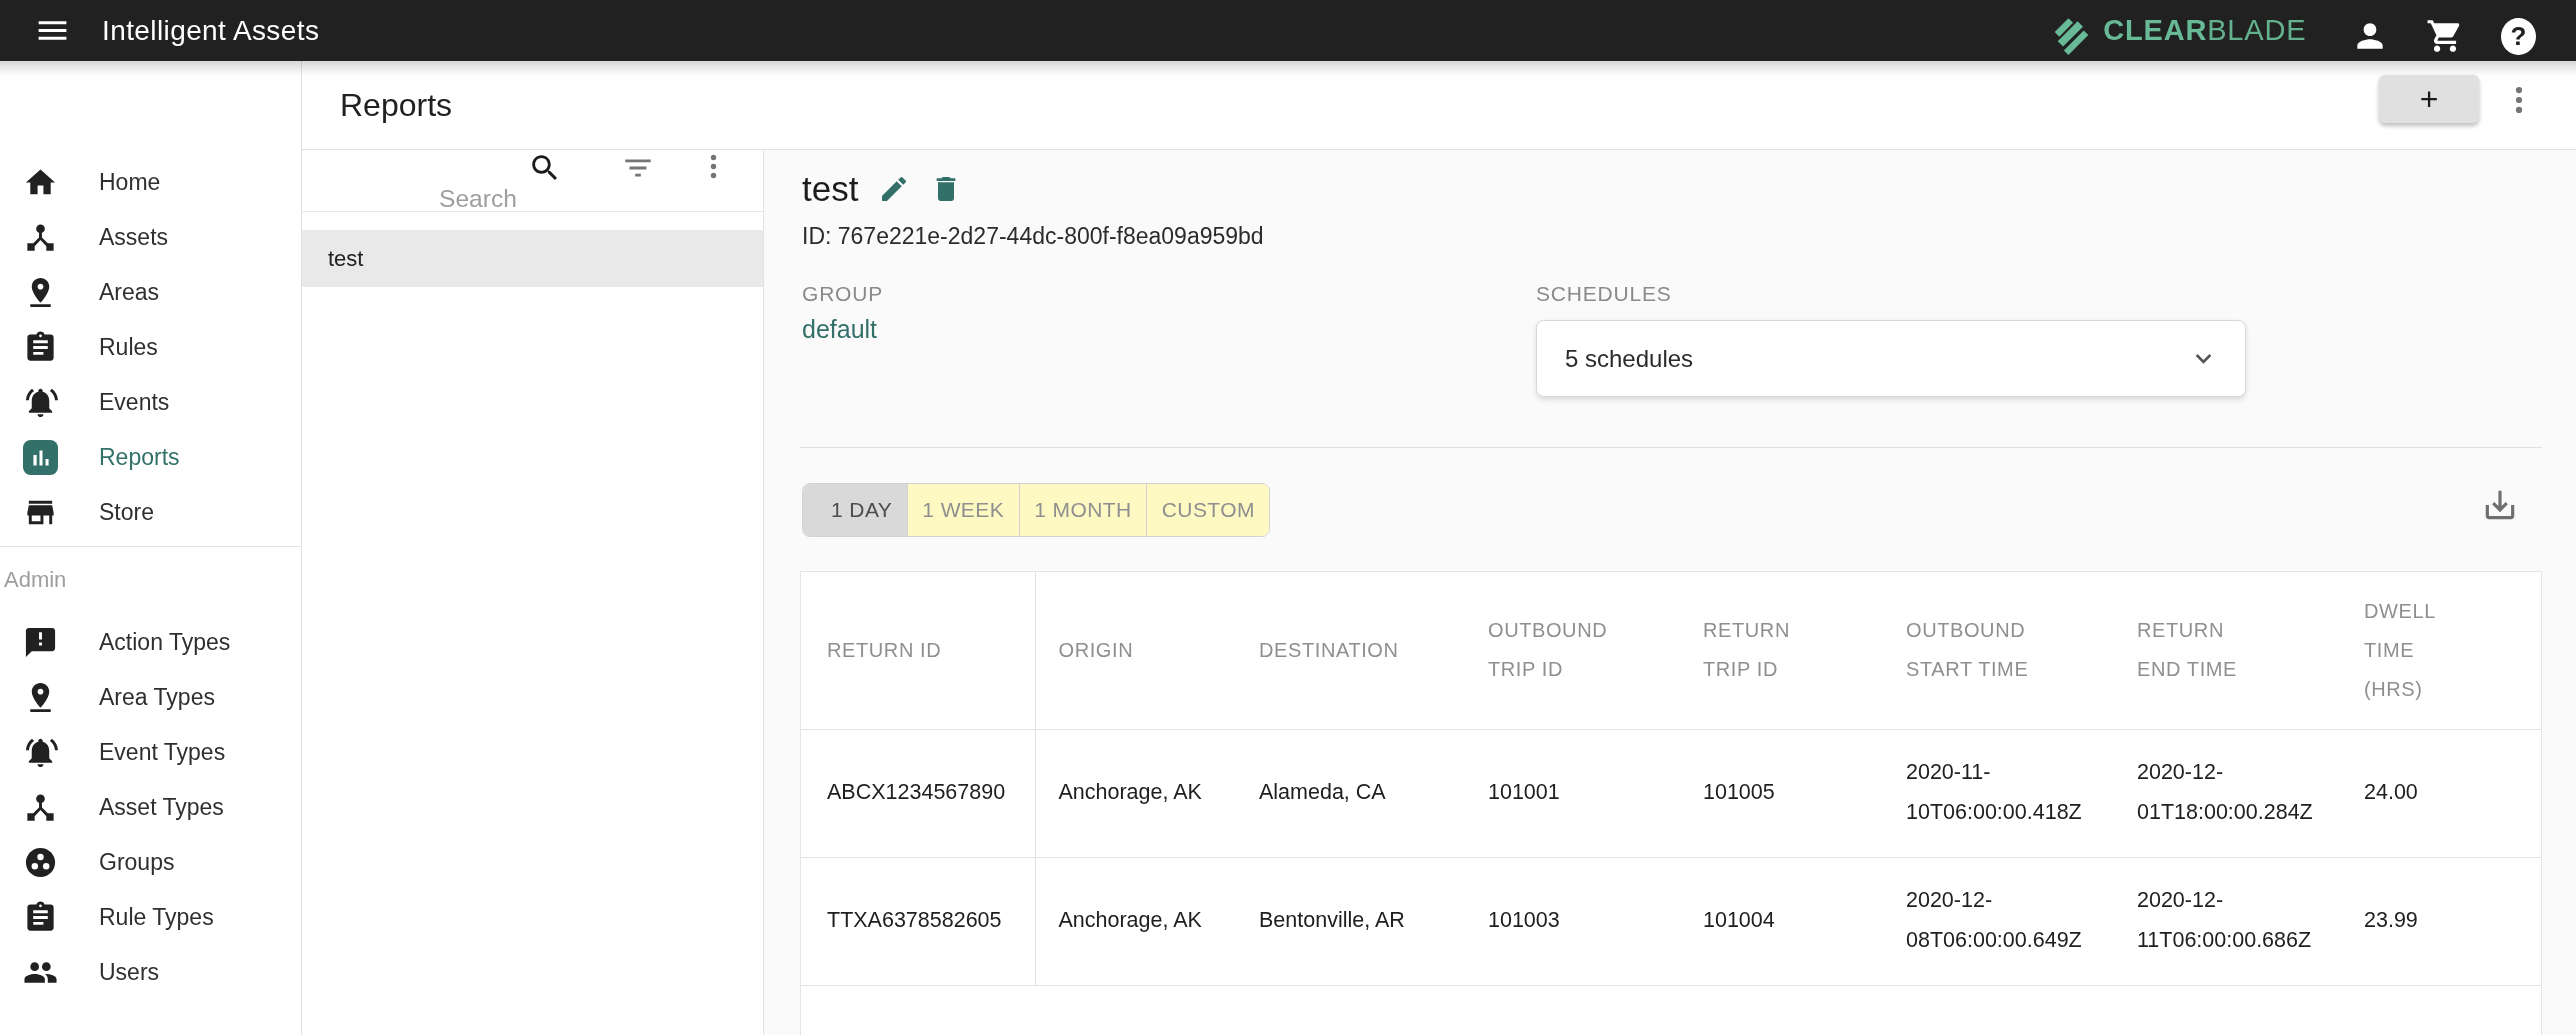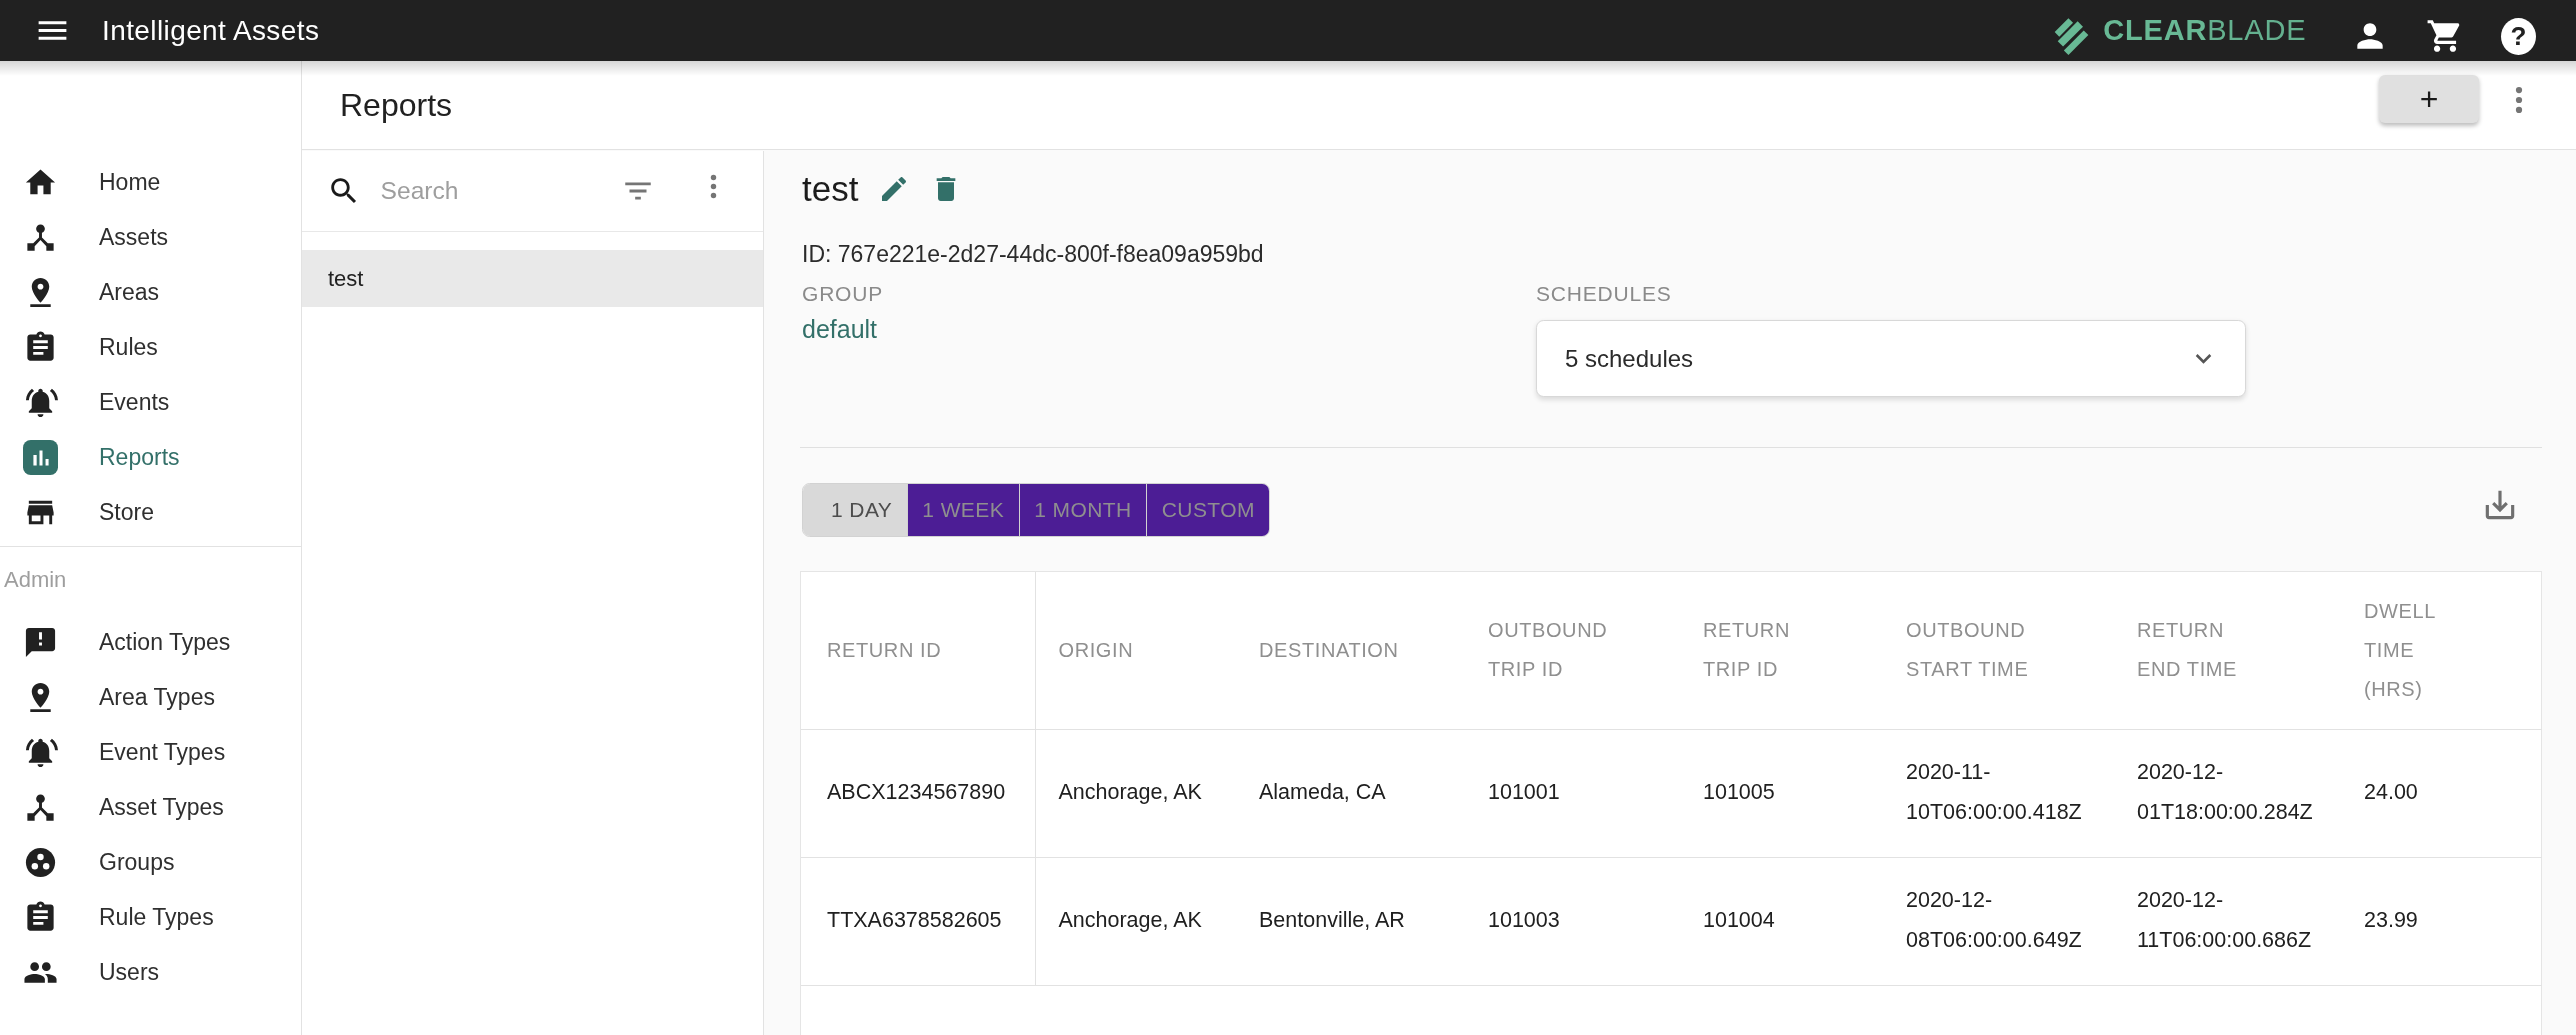--- a/index.html
+++ b/index.html
@@ -45,51 +45,51 @@
   .nav-label{margin-left:41px;font-size:23px;color:#2f2f2f;}
   .nav-item.active .nav-label{color:var(--accent);}
   .reports-icon-bg{width:35px;height:35px;border-radius:7.7px;background:var(--accent);display:flex;align-items:center;justify-content:center;flex:none;}
   .reports-icon-bg svg{width:26px;height:26px;color:#fff;}
   .side-divider{height:0.8px;background:var(--border);margin-top:6.1px;}
   .admin-label{margin-top:17px;height:31px;line-height:31px;padding-left:4px;font-size:22px;color:#9e9e9e;}
   .nav.admin{margin-top:20px;}
 
   
   #searchcol{position:absolute;left:302px;top:151px;width:462px;height:885px;background:#fff;border-right:0.8px solid var(--border);z-index:4;}
-  .search-row{position:relative;height:81px;border-bottom:0.8px solid #e8e8e8;display:flex;align-items:center;}
+  .search-row{position:relative;height:61px;border-bottom:0.8px solid #e8e8e8;display:flex;align-items:center;flex-direction:column;}
   .search-icon{width:34px;height:34px;color:#1a1a1a;margin-left:24.6px;flex:none;}
   .search-input{border:none;outline:none;font-size:24.6px;color:#333;margin-left:20px;width:207px;background:transparent;}
   .search-input::placeholder{color:#9e9e9e;}
   .filter-icon{width:34px;height:34px;color:#757575;position:absolute;right:108px;cursor:pointer;}
   .search-kebab{width:31px;height:40px;color:#757575;position:absolute;right:34px;cursor:pointer;}
   .result-list{padding-top:18.4px;}
   .result-item{height:57px;display:flex;align-items:center;padding-left:26px;font-size:22px;color:#222;cursor:pointer;}
   .result-item.selected{background:#e9e9e9;}
 
   
   #main{position:absolute;left:764px;top:151px;width:1812px;height:885px;background:var(--content-bg);}
   .title-row{position:absolute;left:38px;top:18.4px;display:flex;align-items:center;}
   .detail-title{font-size:35px;color:#1c1c1c;}
   .icon-btn{width:32px;height:32px;color:var(--accent);cursor:pointer;}
   .edit-btn{margin-left:20px;}
   .delete-btn{margin-left:20px;}
-  .detail-id{position:absolute;left:38px;top:90px;font-size:23px;color:#2b2b2b;}
+  .detail-id{position:absolute;left:38px;top:72px;font-size:23px;color:#2b2b2b;}
 
   .field-label{font-size:21px;color:#8a8a8a;letter-spacing:0.8px;}
   .group-block{position:absolute;left:38px;top:131px;}
   .group-value{margin-top:9.2px;font-size:25px;color:var(--accent);cursor:pointer;display:inline-block;}
   .sched-block{position:absolute;left:772px;top:131px;}
   .sched-select{position:absolute;left:772px;top:169px;width:710px;height:77px;background:#fff;border:0.8px solid #d8d8d8;border-radius:7.7px;box-shadow:0 2.3px 5.4px rgba(0,0,0,.12);display:flex;align-items:center;cursor:pointer;}
   .sched-value{font-size:24px;color:#2b2b2b;margin-left:28px;}
   .chevron-down{width:31px;height:31px;color:#555;position:absolute;right:26px;}
 
   .main-divider{position:absolute;left:36px;top:296px;width:1742px;height:0.8px;background:#e0e0e0;}
 
   .range-tabs{position:absolute;left:38px;top:332px;display:flex;height:54px;border:0.8px solid #d2d2d2;border-radius:7.7px;overflow:hidden;background:#fcfcfc;}
-  .seg{display:flex;align-items:center;justify-content:center;padding:0 14.6px;font-size:21px;letter-spacing:0.4px;color:#8f8f8f;background:#4c1d95;border:none;border-left:0.8px solid #d2d2d2;cursor:pointer;}
+  .seg{display:flex;align-items:center;justify-content:center;padding:0 14.6px;font-size:21px;letter-spacing:0.4px;color:#8f8f8f;background:#fef9c3;border:none;border-left:0.8px solid #d2d2d2;cursor:pointer;}
   .seg:first-child{border-left:none;padding-left:28px;}
   .seg.selected{background:var(--selected-tab-bg);color:#4d4d4d;}
   .download-btn{position:absolute;left:1717px;top:335px;width:38px;height:38px;color:#6f6f6f;cursor:pointer;}
 
   
   .table-card{position:absolute;left:36px;top:420px;width:1742px;height:476px;background:#fff;border:0.8px solid #e5e5e5;border-bottom:none;}
   table{border-collapse:collapse;table-layout:fixed;width:1741px;}
   th,td{text-align:left;vertical-align:middle;border-bottom:0.8px solid var(--border);}
   th:first-child,td:first-child{border-right:0.8px solid var(--border);}
   thead tr{height:157px;}

